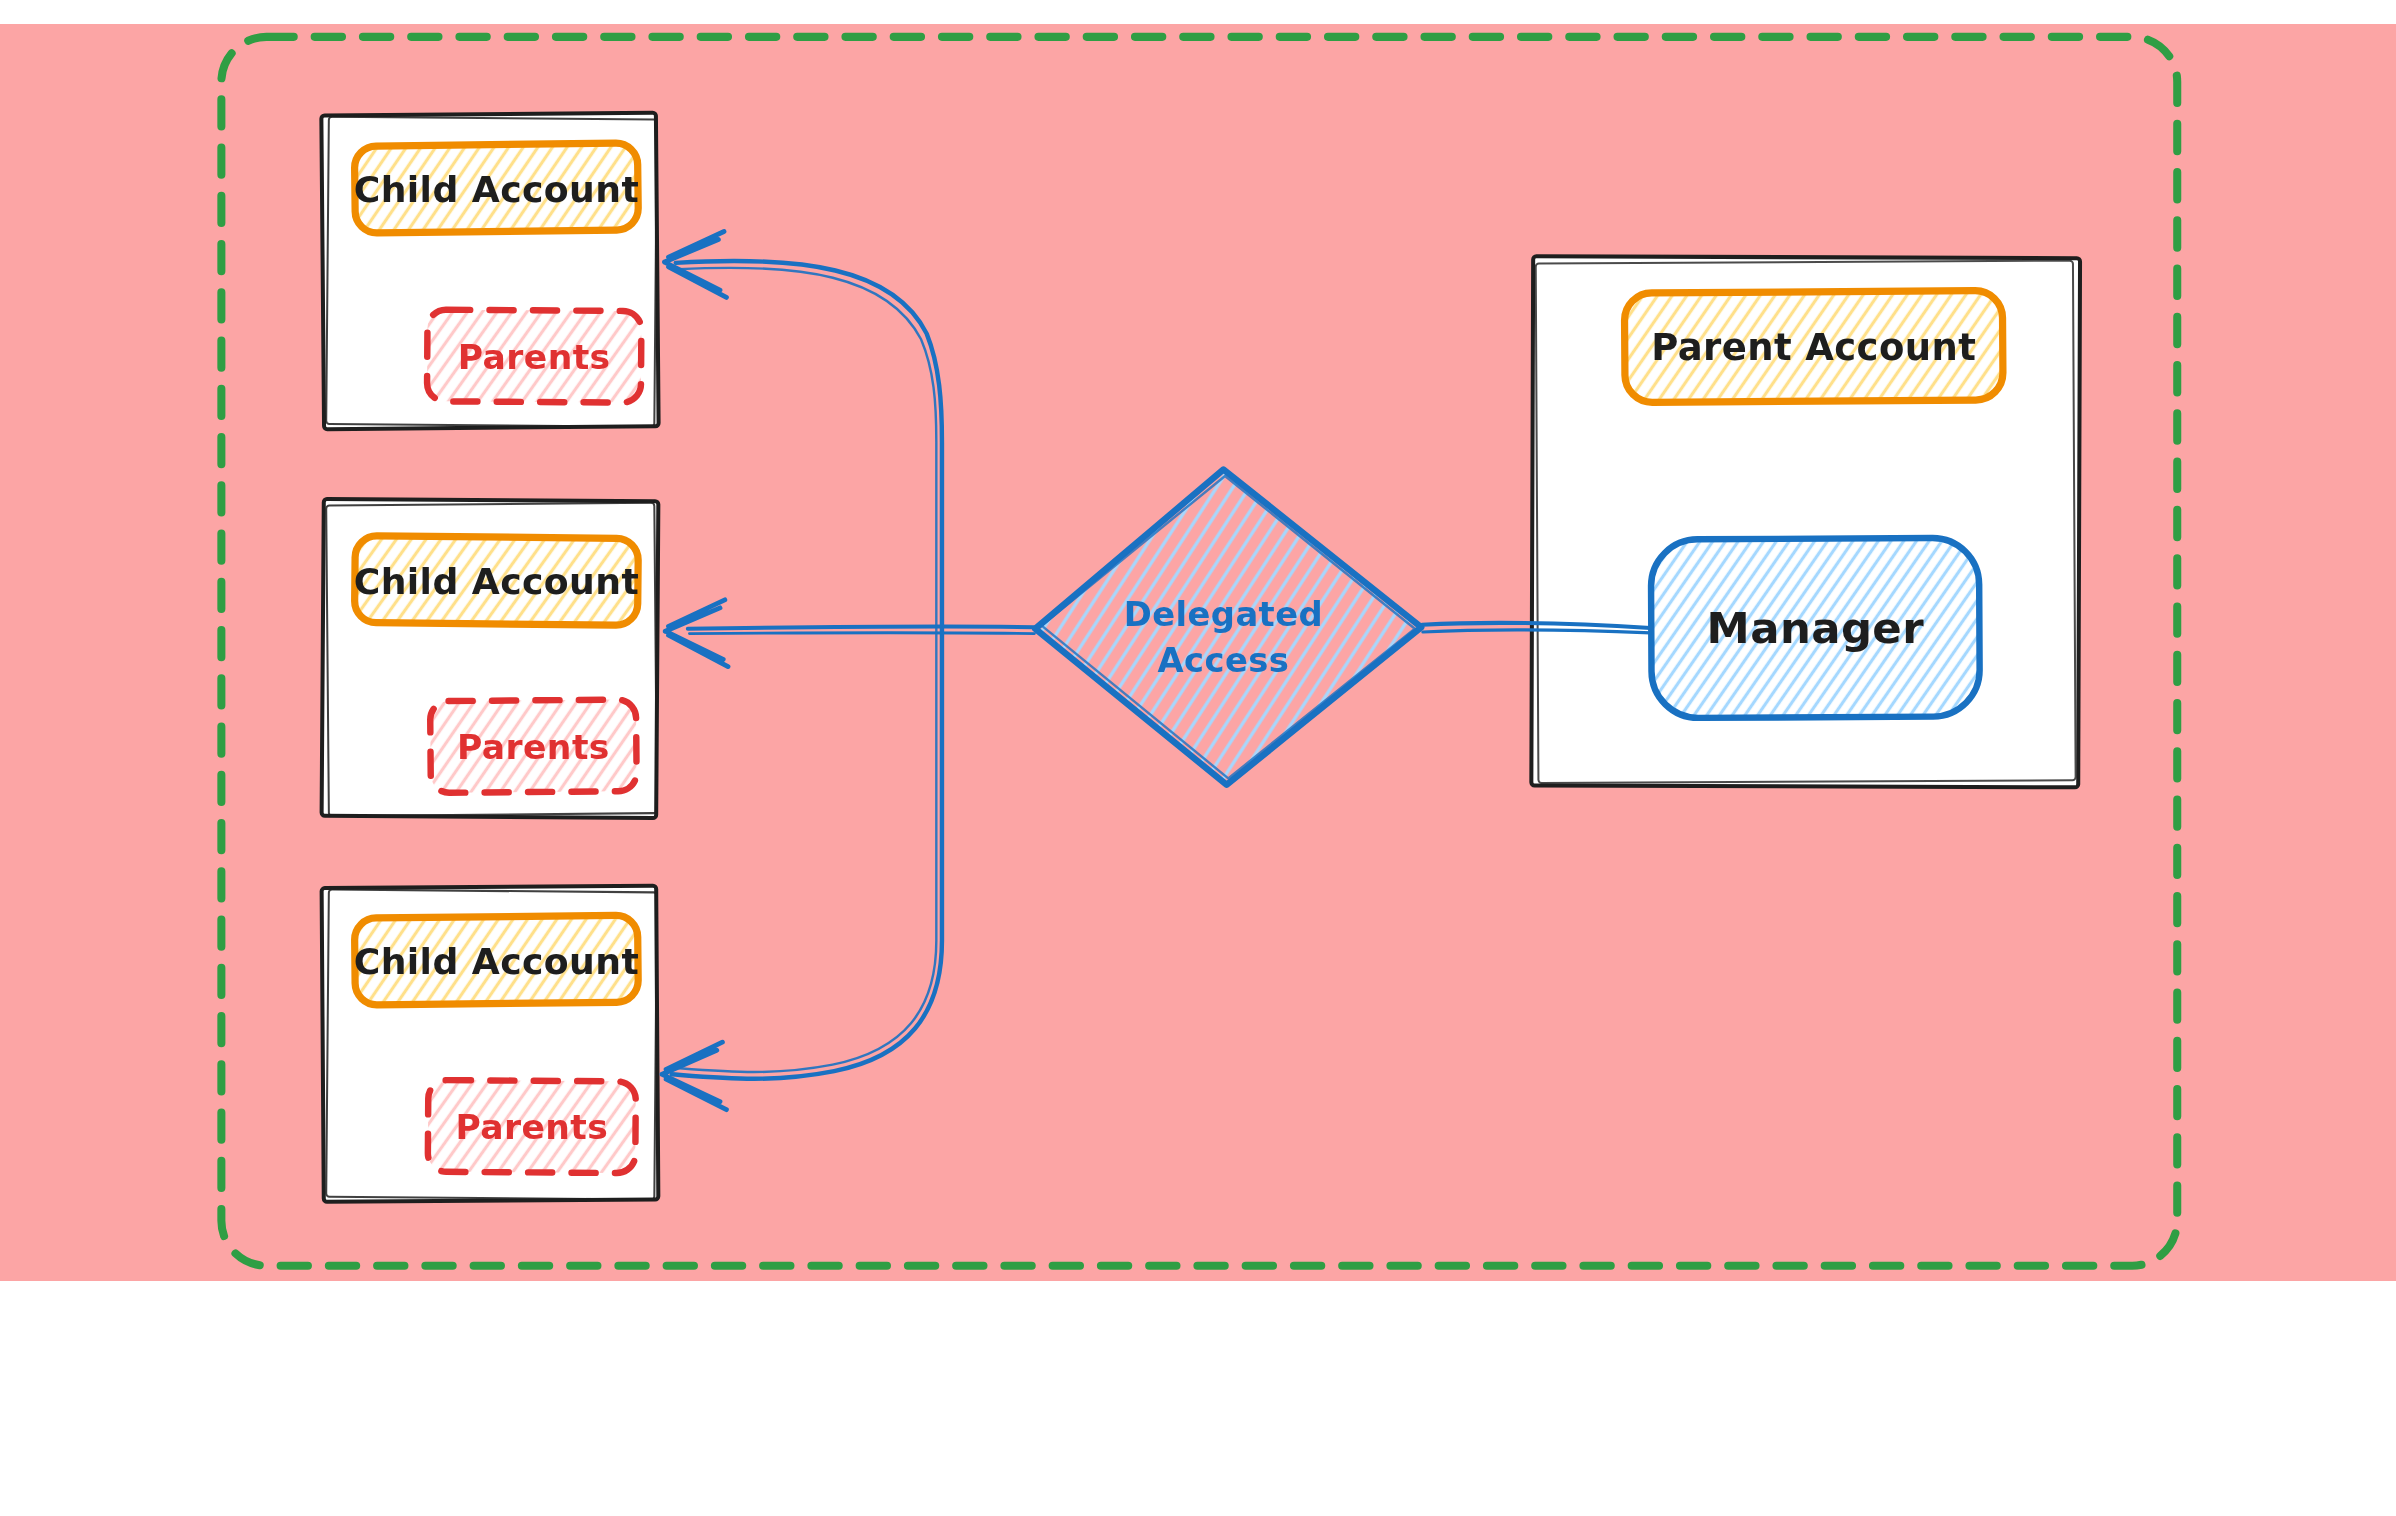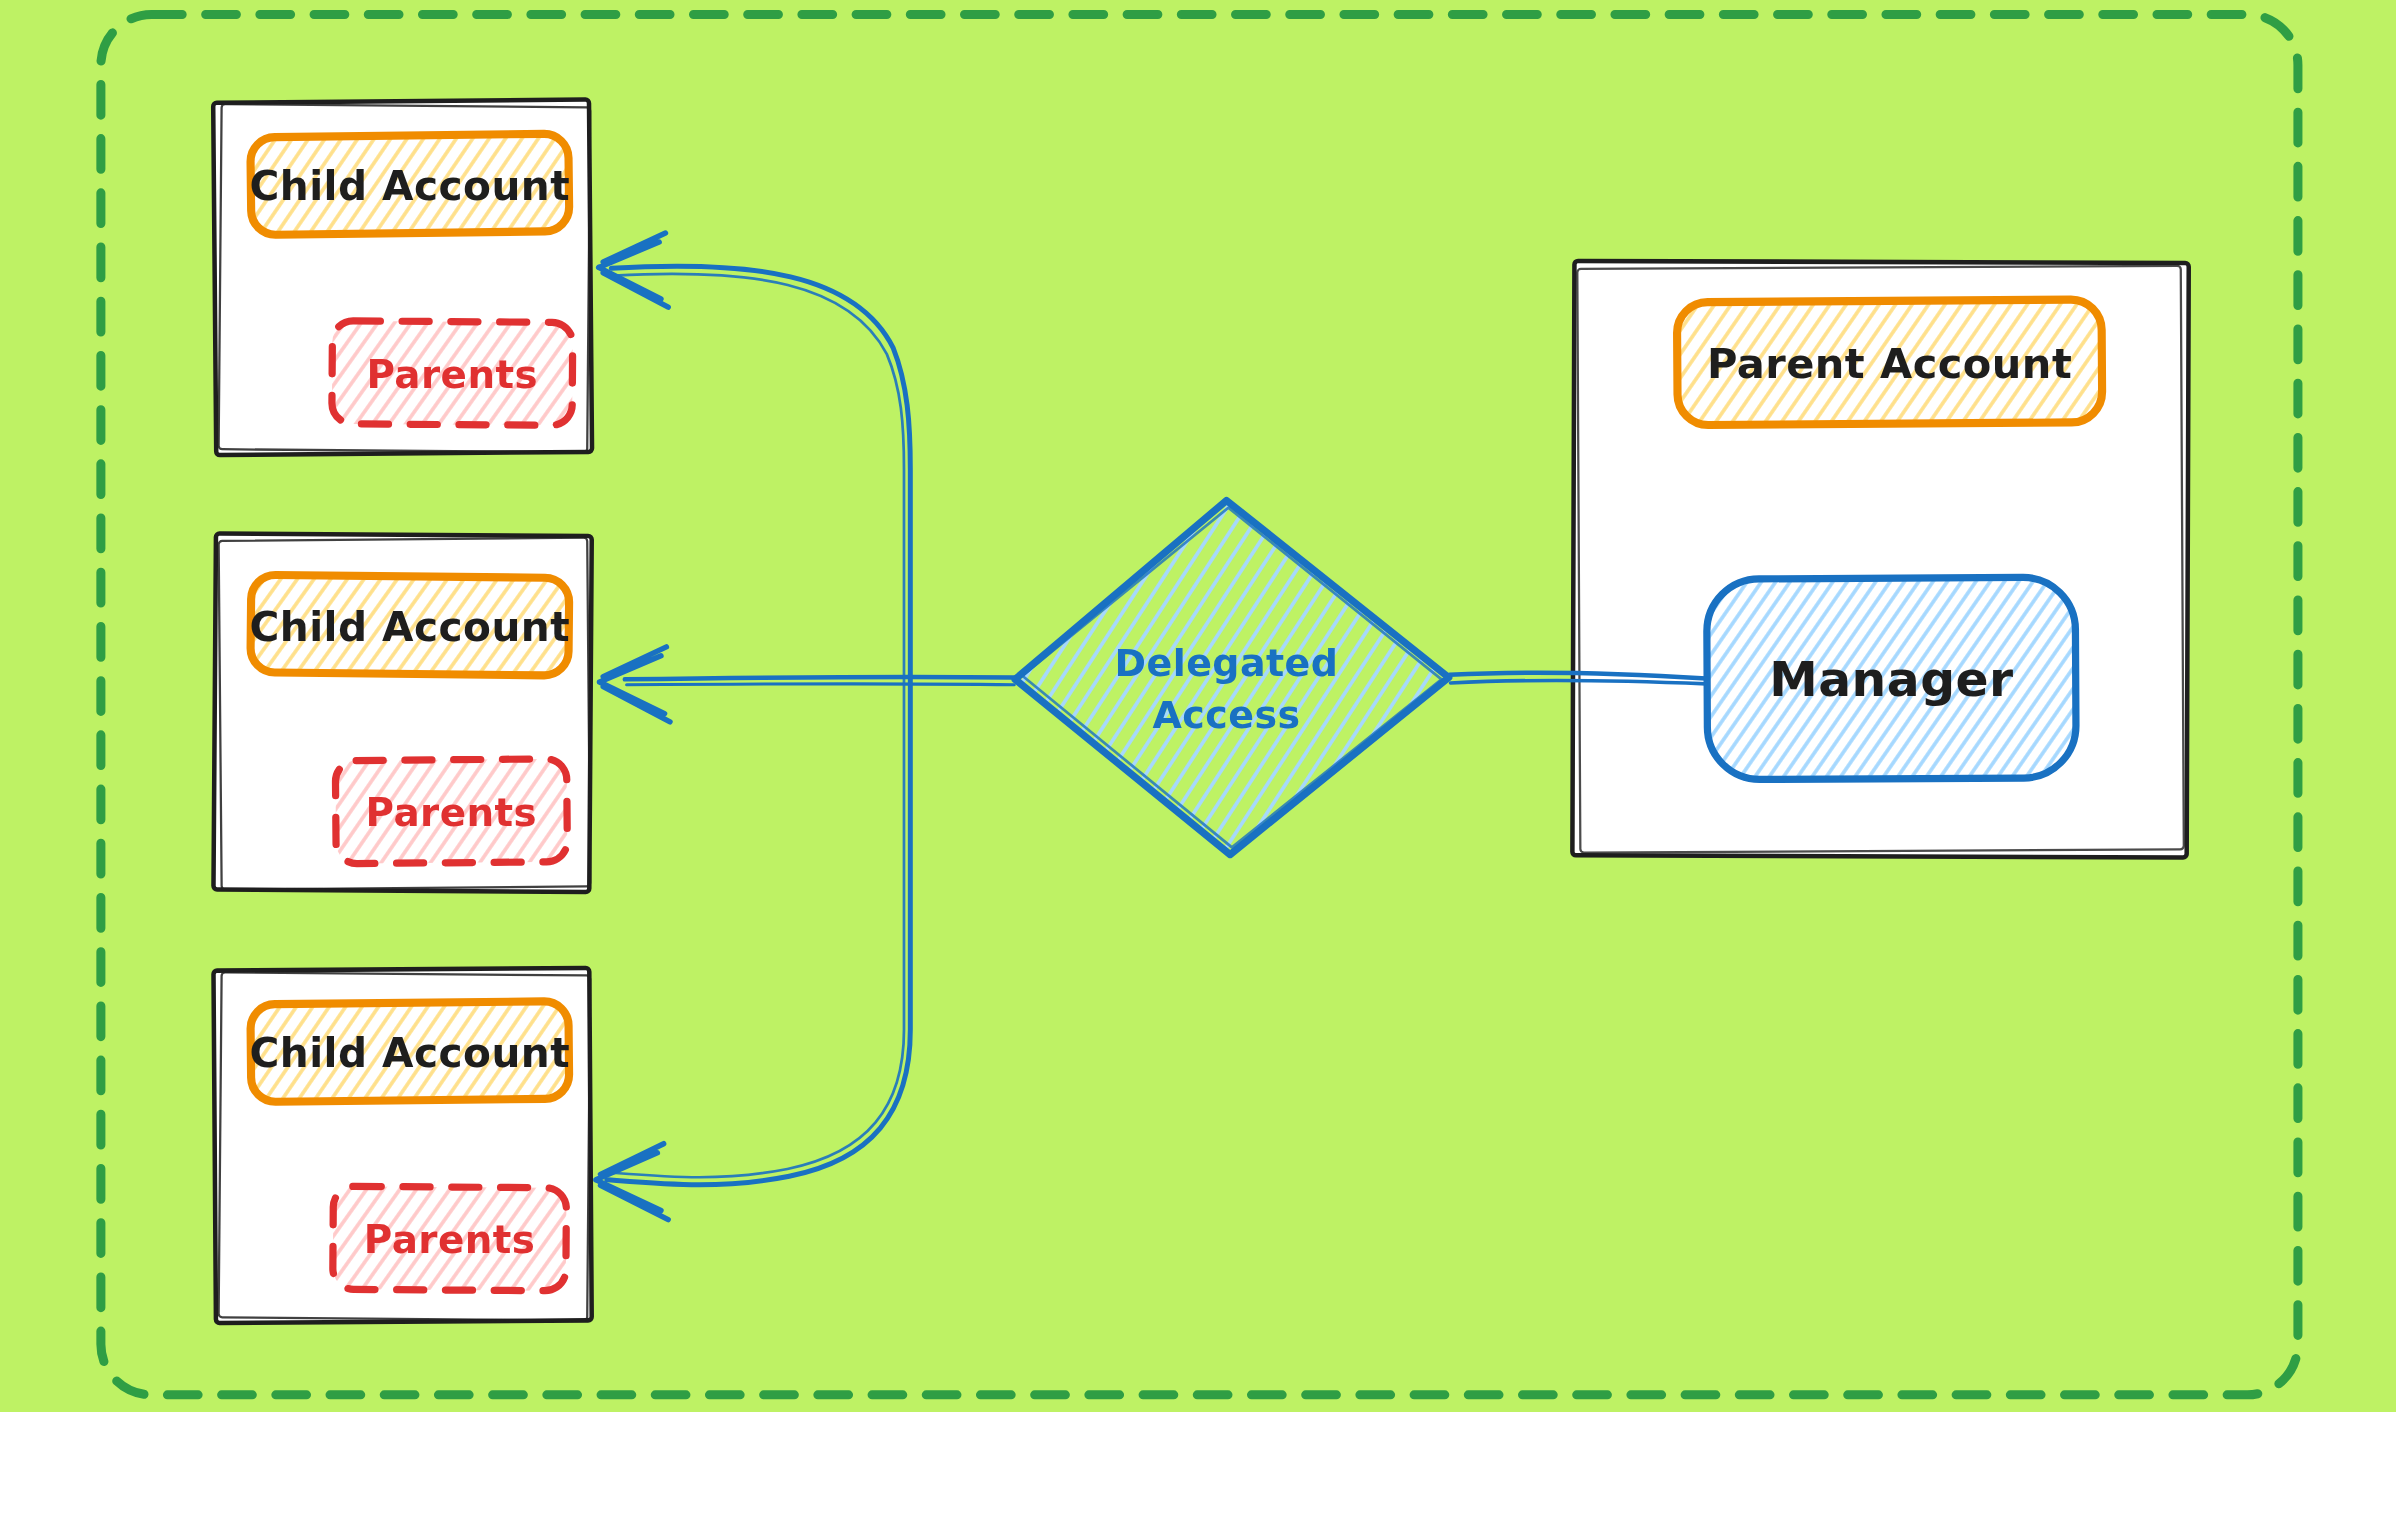--- a/index.html
+++ b/index.html
@@ -1,17 +1,17 @@
 <!DOCTYPE html>
 <html><head>
 <meta charset="utf-8">
 <style>
   html,body{margin:0;padding:0;background:#ffffff;}
-  .stage{position:relative;width:2397px;height:1412px;background:#bef264;overflow:hidden;
-         font-family:"DejaVu Sans", sans-serif;}
+  .stage{position:relative;width:2397px;height:1257px;background:#fca5a5;overflow:hidden;
+         font-family:"DejaVu Sans", sans-serif;margin-top:24px;}
   svg{display:block;width:100%;height:100%;}
   text{font-family:"DejaVu Sans", sans-serif;}
   .hand{letter-spacing:0.5px;}
 </style>
 </head>
 <body>
 
 <div class="stage">
 <svg viewBox="0 0 2470 1563">
   <defs>

